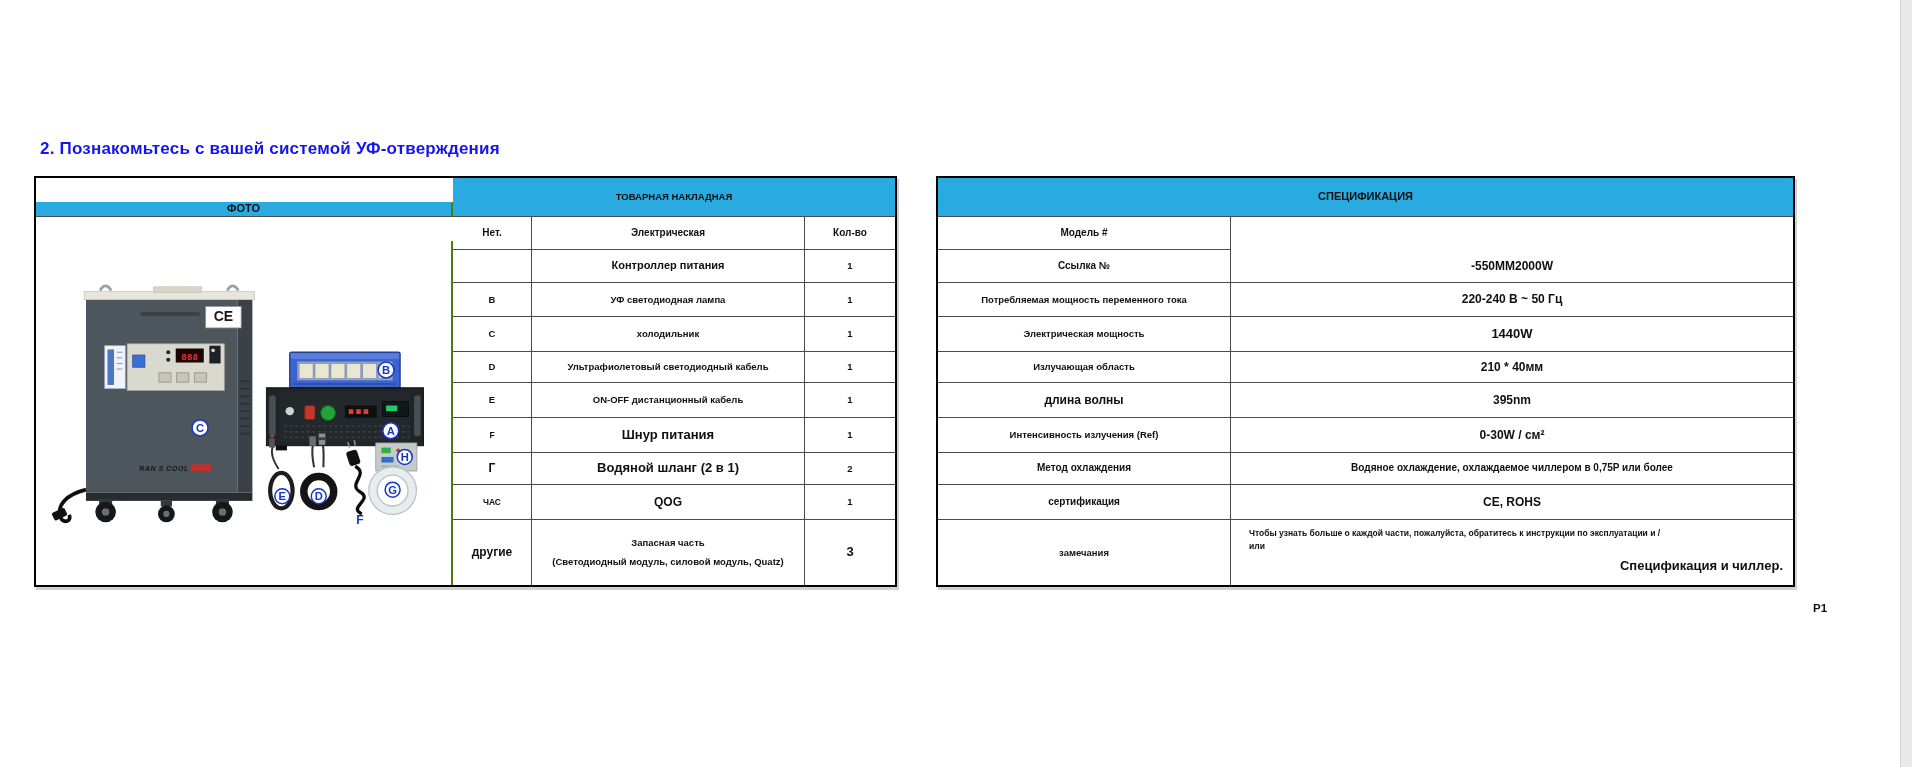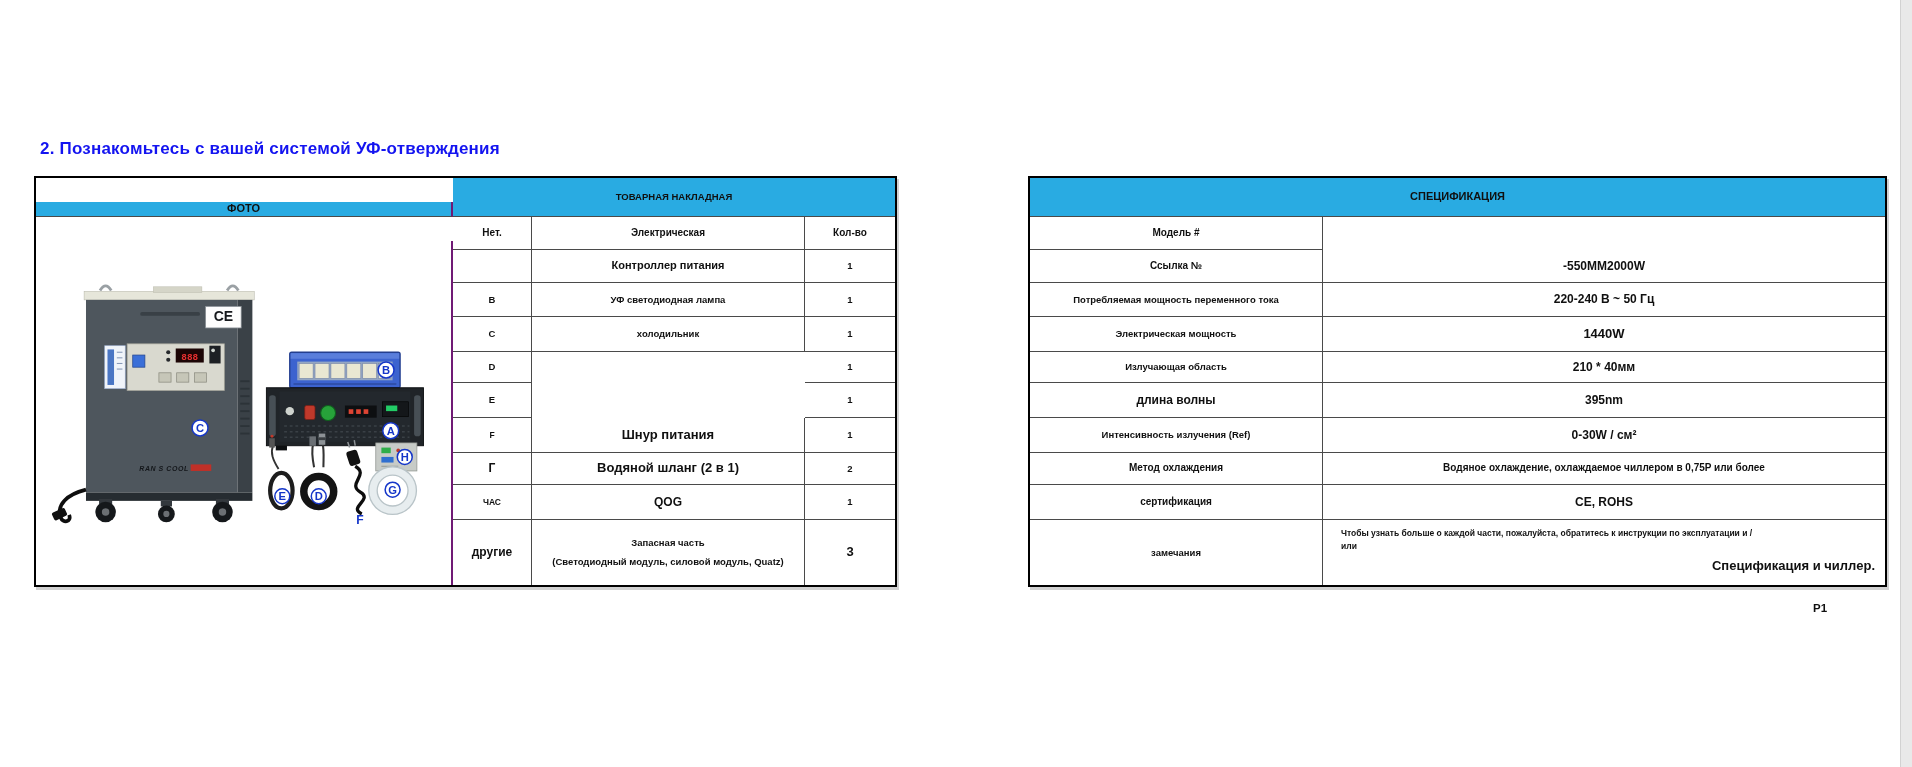--- a/index.html
+++ b/index.html
@@ -6,29 +6,29 @@
     font-family:"Liberation Sans", sans-serif;}
   .page{position:relative;width:1912px;height:767px;background:#fff;}
   .side-strip{position:absolute;right:0;top:0;width:11px;height:767px;background:#e9e9e9;border-left:1px solid #d2d2d2;}
   .doc-title{position:absolute;left:40px;top:139px;font-size:17px;font-weight:bold;color:#1414f0;letter-spacing:0.2px;}
   .page-num{position:absolute;left:1813px;top:602px;font-size:11.5px;font-weight:bold;color:#101010;}
 
   .tbl{position:absolute;top:176px;display:grid;box-sizing:border-box;border:2px solid #000;
     background:#fff;box-shadow:2px 3px 0 rgba(0,0,0,0.18);}
   .tbl-left{left:34px;width:863px;height:411px;grid-template-columns:417px 79px 273px 90px;
     grid-template-rows:39px 33px 33px 34px 35px 31px 35px 35px 32px 35px 1fr;}
-  .tbl-right{left:1028px;width:859px;height:411px;grid-template-columns:293px 562px;
+  .tbl-right{left:936px;width:859px;height:411px;grid-template-columns:293px 562px;
     grid-template-rows:39px 33px 33px 34px 35px 31px 35px 35px 32px 35px 1fr;}
 
   .cell{display:flex;align-items:center;justify-content:center;text-align:center;
     border-right:1px solid #4a4a4a;border-bottom:1px solid #4a4a4a;
     font-weight:bold;color:#101010;line-height:1.25;padding:1px 4px;box-sizing:border-box;overflow:hidden;}
   .no-br{border-right:none;}
   .no-bb{border-bottom:none;}
-  .thick-br{border-right:2px solid #701a75;margin-top:24px;}
+  .thick-br{border-right:2px solid #4d7c0f;margin-top:24px;}
   .hdr{background:#29abe2;}
   .f8{font-size:8.5px;} .f9{font-size:9.5px;} .f10{font-size:10px;}
   .f11{font-size:11px;} .f12{font-size:12px;} .f13{font-size:13px;}
   .col{flex-direction:column;justify-content:center;}
   .gap6 > * + *{margin-top:7px;}
 
   .photo-cell{padding:0;align-items:stretch;justify-content:stretch;}
   .photo-cell svg{width:100%;height:100%;display:block;}
 
   .note-cell{flex-direction:column;align-items:flex-start;justify-content:flex-start;padding:7px 10px 4px 18px;}
@@ -201,23 +201,25 @@
 
     <div class="cell f9" style="grid-area:4/2">В</div>
     <div class="cell f9" style="grid-area:4/3">УФ светодиодная лампа</div>
     <div class="cell f9 no-br" style="grid-area:4/4">1</div>
 
     <div class="cell f9" style="grid-area:5/2">С</div>
     <div class="cell f9" style="grid-area:5/3">холодильник</div>
     <div class="cell f9 no-br" style="grid-area:5/4">1</div>
 
     <div class="cell f9" style="grid-area:6/2">D</div>
+    <div class="cell f9" style="grid-area:6/3">Ультрафиолетовый светодиодный кабель</div>
     <div class="cell f9 no-br" style="grid-area:6/4">1</div>
 
     <div class="cell f9" style="grid-area:7/2">E</div>
+    <div class="cell f9" style="grid-area:7/3">ON-OFF дистанционный кабель</div>
     <div class="cell f9 no-br" style="grid-area:7/4">1</div>
 
     <div class="cell f8" style="grid-area:8/2">F</div>
     <div class="cell f13" style="grid-area:8/3">Шнур питания</div>
     <div class="cell f9 no-br" style="grid-area:8/4">1</div>
 
     <div class="cell f12" style="grid-area:9/2">Г</div>
     <div class="cell f13" style="grid-area:9/3">Водяной шланг (2 в 1)</div>
     <div class="cell f9 no-br" style="grid-area:9/4">2</div>
 

